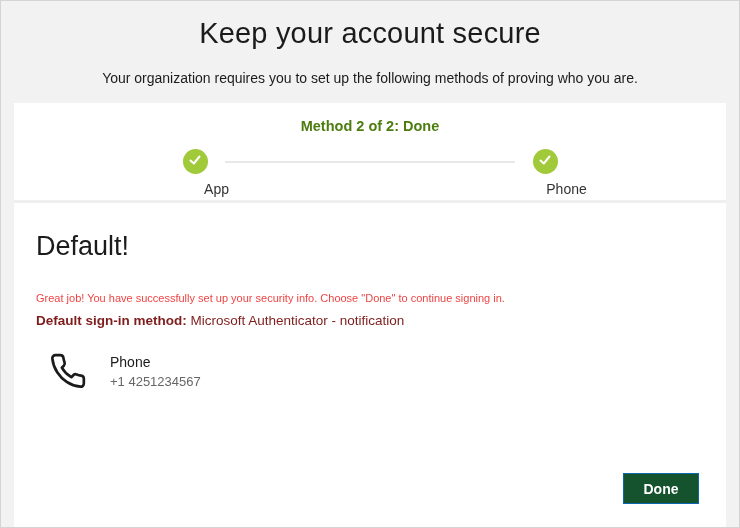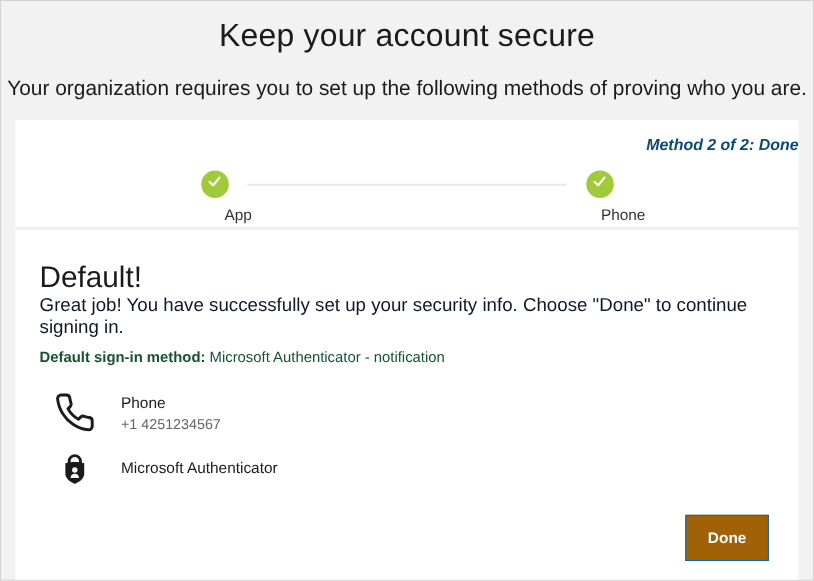--- a/index.html
+++ b/index.html
@@ -15,40 +15,39 @@
   
   .header { text-align: center; padding-top: 16px; }
   .page-title {
     font-size: 29px;
     font-weight: 300;
     color: #1b1b1b;
     letter-spacing: 0.2px;
   }
   .page-subtitle {
     margin-top: 20px;
-    font-size: 19px;
+    font-size: 14px;
     color: #1b1b1b;
   }
   
   .card {
     background: #ffffff;
     margin: 0 13px;
   }
   .card-progress {
     margin-top: 17px;
     height: 100px;
     padding-top: 15px;
     border-bottom: 3px solid #efefef;
   }
   .progress-status {
-    text-align: right;
+    text-align: center;
     font-size: 14.5px;
     font-weight: 700;
-    color: #0c4a6e;
-    font-style: italic;
+    color: #4d7c0f;
   }
   .steps {
     margin-top: 15px;
     display: flex;
     justify-content: center;
     align-items: flex-start;
   }
   .step {
     display: flex;
     flex-direction: column;
@@ -80,27 +79,28 @@
     height: 324px;
     position: relative;
     padding: 28px 27px 0 22px;
   }
   .success-heading {
     font-size: 27px;
     font-weight: 300;
     color: #1b1b1b;
   }
   .success-message {
-    font-size: 17px;
-    color: #0f172a;
+    margin-top: 30px;
+    font-size: 11px;
+    color: #ef4444;
   }
   .default-method {
     margin-top: 9px;
     font-size: 13.5px;
-    color: #14532d;
+    color: #7f1d1d;
   }
   .default-method .bold { font-weight: 700; }
   .methods { margin-top: 24px; padding-left: 10px; }
   .method-row {
     display: flex;
     align-items: center;
     margin-bottom: 18px;
   }
   .method-icon-box {
     width: 44px;
@@ -109,23 +109,23 @@
     align-items: center;
   }
   .method-text { margin-left: 20px; }
   .method-name { font-size: 14px; color: #1b1b1b; }
   .method-detail { font-size: 13px; color: #666666; margin-top: 4px; }
   .done-button {
     position: absolute;
     right: 27px;
     bottom: 23px;
     min-width: 76px;
-    height: 42px;
+    height: 31px;
     border: 1px solid #0b67b2;
-    background: #a16207;
+    background: #14532d;
     color: #ffffff;
     font-family: "Liberation Sans", sans-serif;
     font-size: 14px;
     font-weight: 700;
     padding: 4px 16px;
     cursor: pointer;
   }
 </style>
 </head>
 <body>
@@ -175,30 +175,16 @@
         <svg width="38" height="38" viewBox="0 0 24 24">
             <path d="M22 16.92v3a2 2 0 0 1-2.18 2 19.79 19.79 0 0 1-8.63-3.07 19.5 19.5 0 0 1-6-6 19.79 19.79 0 0 1-3.07-8.67A2 2 0 0 1 4.11 2h3a2 2 0 0 1 2 1.72 12.84 12.84 0 0 0 .7 2.81 2 2 0 0 1-.45 2.11L8.09 9.91a16 16 0 0 0 6 6l1.27-1.27a2 2 0 0 1 2.11-.45 12.84 12.84 0 0 0 2.81.7A2 2 0 0 1 22 16.92z" fill="none" stroke="#1b1b1b" stroke-width="1.7" stroke-linecap="round" stroke-linejoin="round"></path>
           </svg>
       </div>
       <div class="method-text">
         <div class="method-name">Phone</div>
         <div class="method-detail">+1 4251234567</div>
       </div>
     </div>
 
-    <div class="method-row">
-      <div class="method-icon-box">
-        <svg width="26" height="30" viewBox="0 0 24 28">
-          <path d="M7.2 9 V6.8 a4.8 4.8 0 0 1 9.6 0 V9" fill="none" stroke="#1b1b1b" stroke-width="2.4"></path>
-          <path d="M4 8.6 C6.5 7.8 9.2 7.4 12 7.4 s5.5 0.4 8 1.2 v8.9 c0 4.6-5.4 7.6-8 8.6 c-2.6-1-8-4-8-8.6 z" fill="#1b1b1b"></path>
-          <circle cx="12" cy="14.2" r="2.3" fill="#ffffff"></circle>
-          <path d="M8.4 21 c0-2.4 1.7-3.6 3.6-3.6 s3.6 1.2 3.6 3.6 z" fill="#ffffff"></path>
-        </svg>
-      </div>
-      <div class="method-text">
-        <div class="method-name">Microsoft Authenticator</div>
-        <div class="method-detail"></div>
-      </div>
-    </div>
   </div>
 
   <button class="done-button">Done</button>
 </div>
 
 </body></html>

